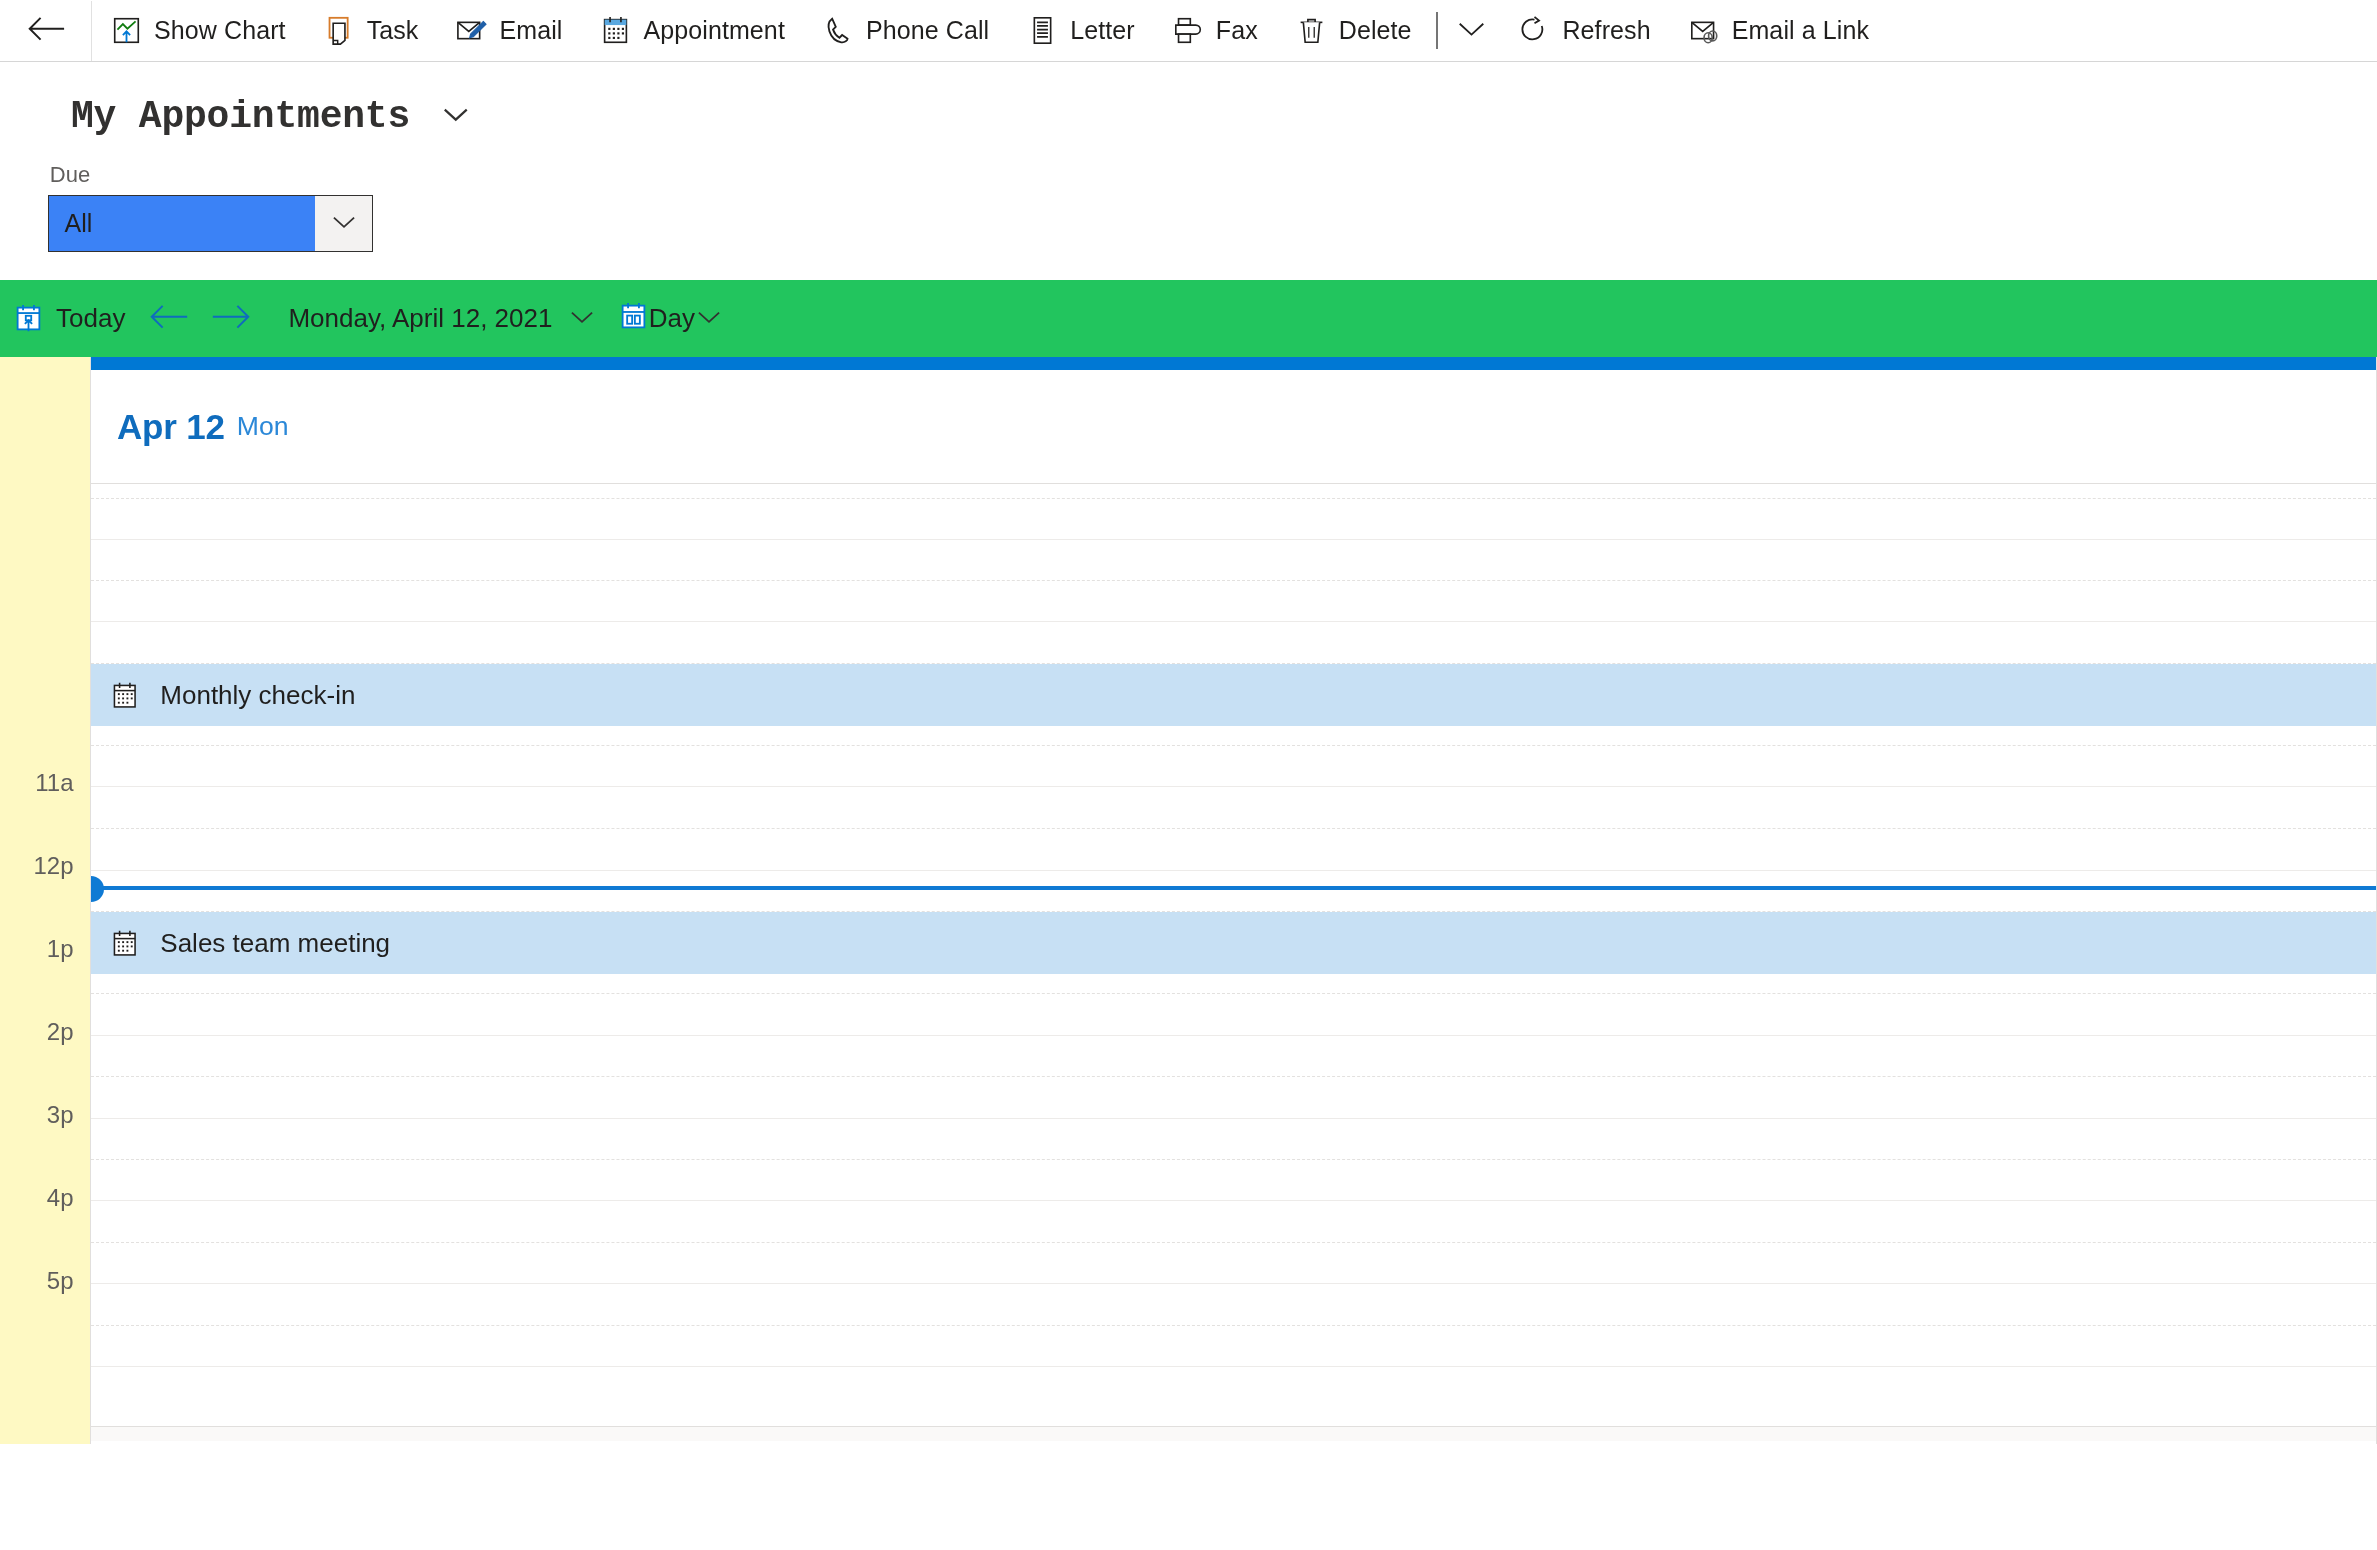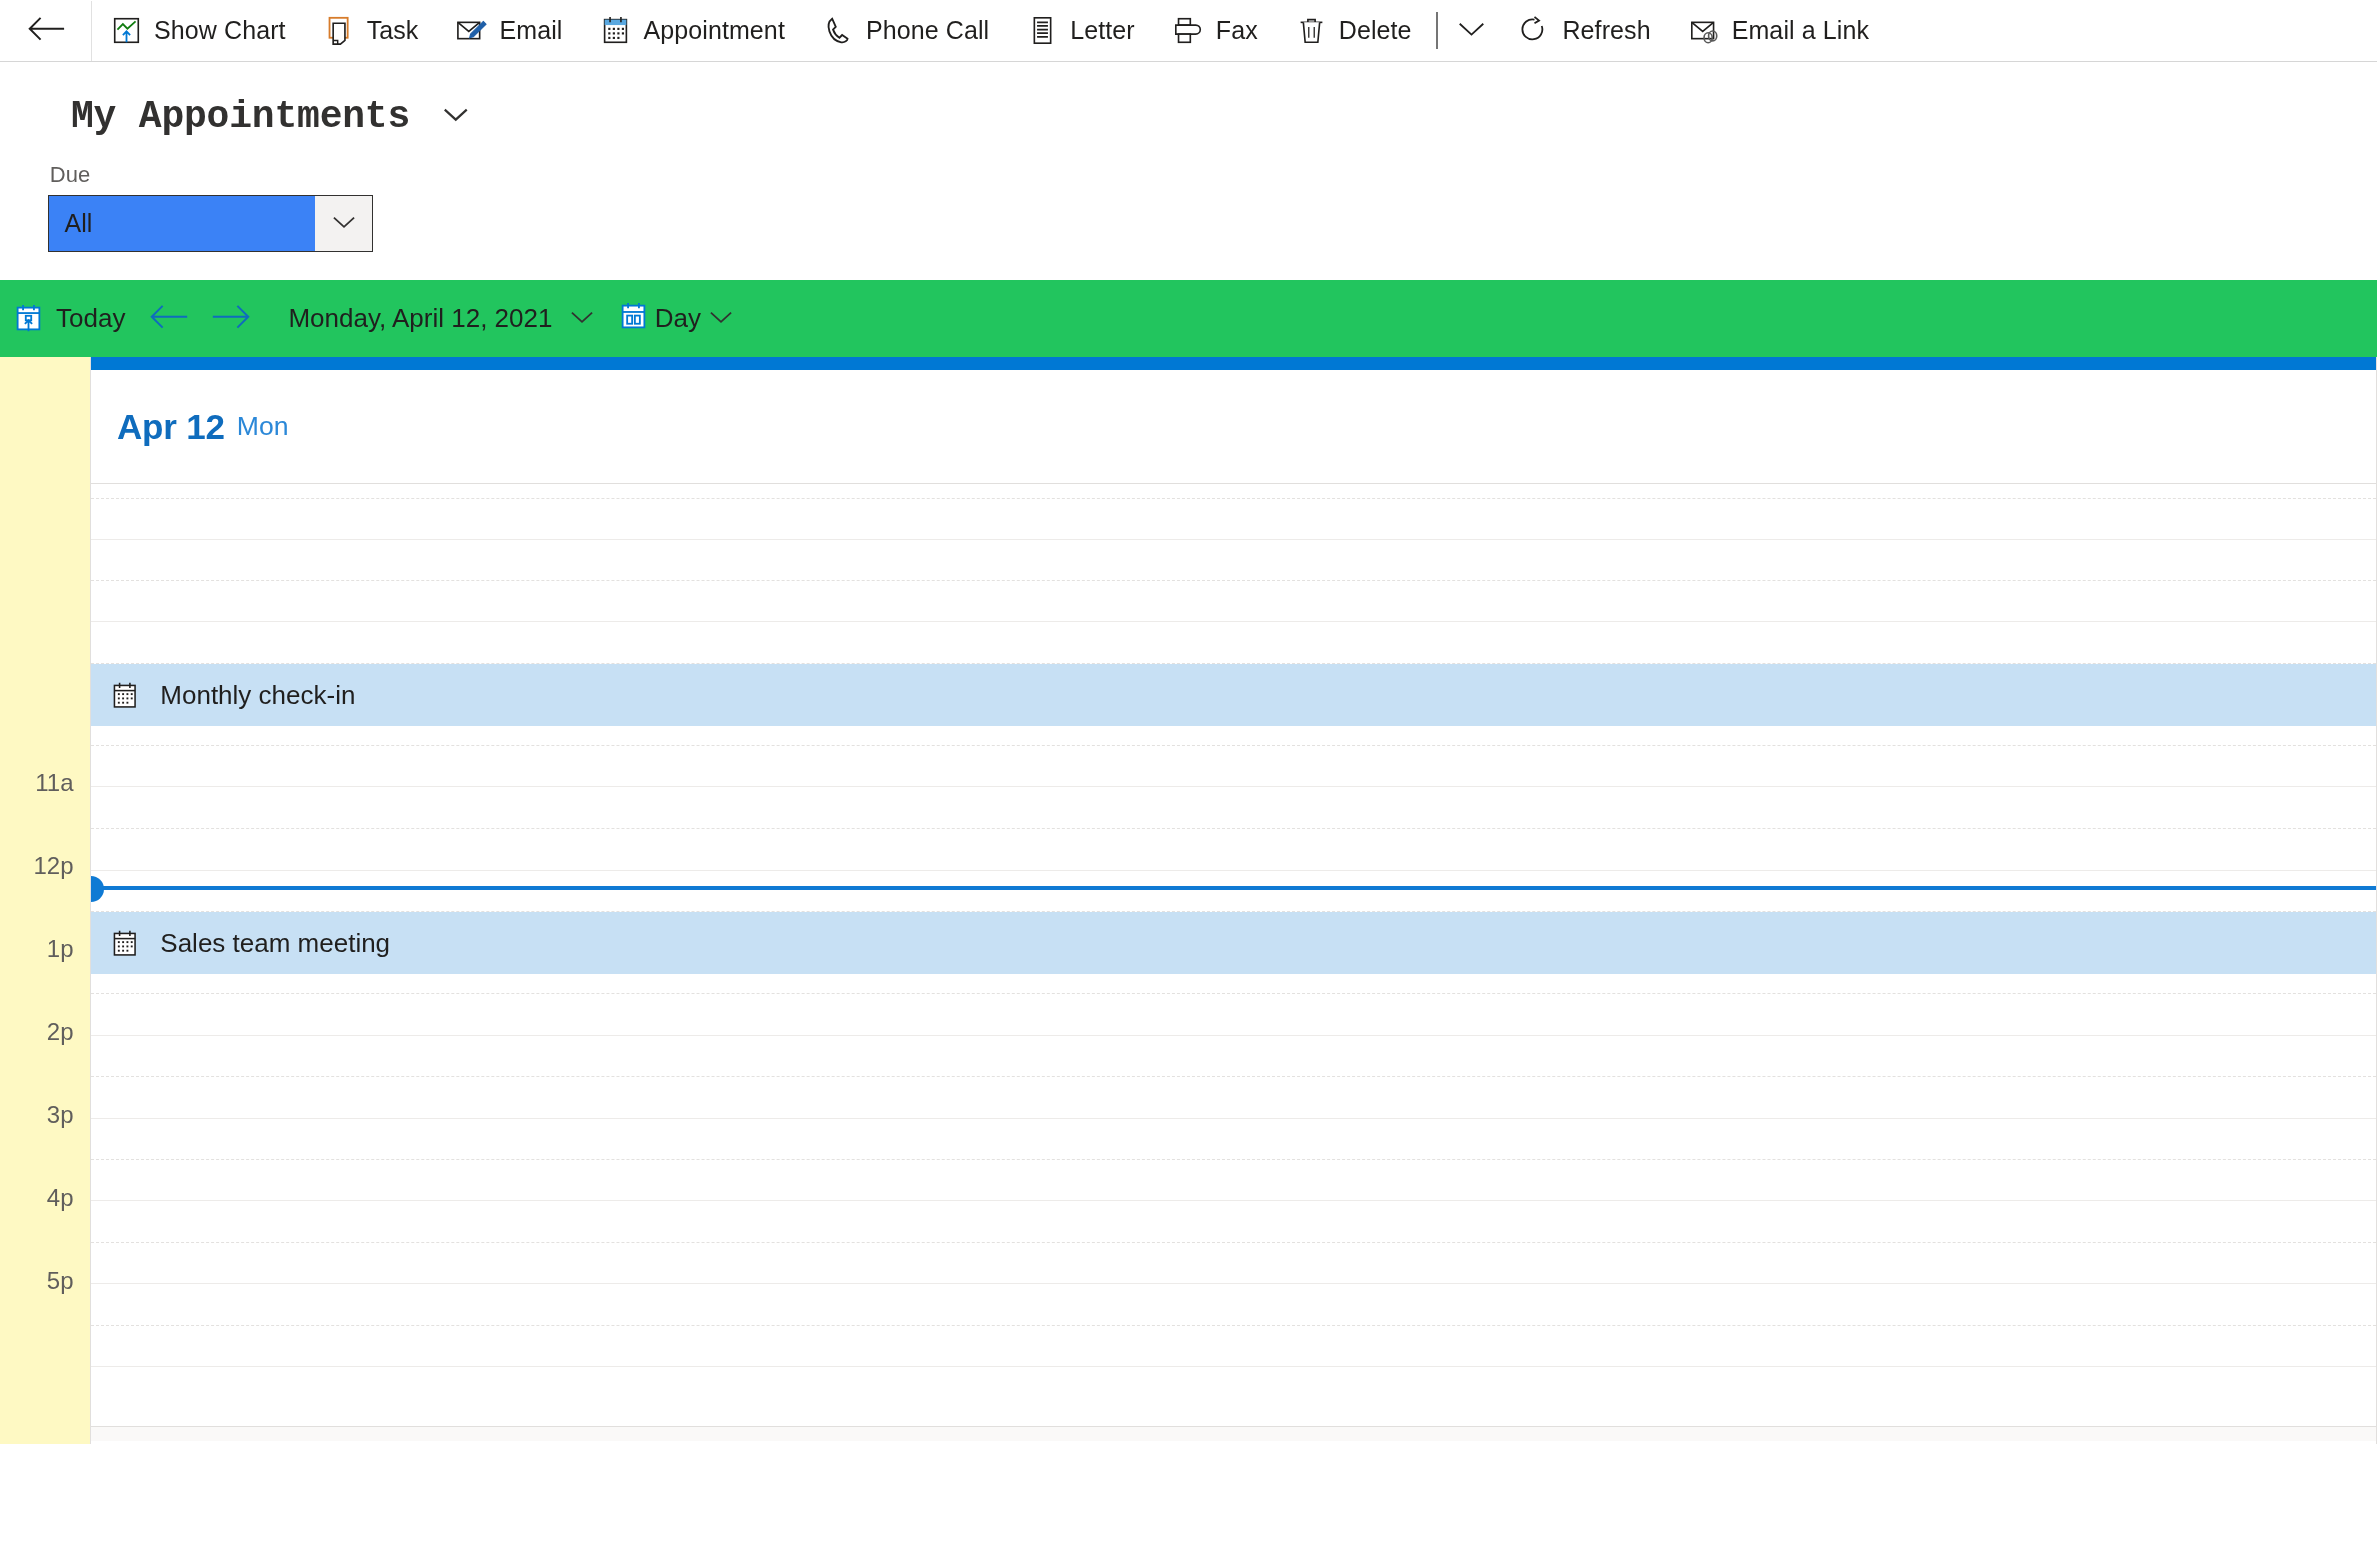--- a/index.html
+++ b/index.html
@@ -159,21 +159,21 @@
   .ct-date {
     display: flex; align-items: center; gap: 16.5px;
     padding: 0 9.2px 0 26px;
     height: 77px;
   }
   .ct-date .ct-date-text {
     font-size: 26px;
     color: #201f1e;
   }
   .ct-view {
-    display: flex; align-items: center; gap: 7px;
+    display: flex; align-items: center; gap: 1px;
     padding: 0 9.2px 0 14.7px;
     height: 77px;
   }
   .ct-view .ct-view-text { font-size: 26px; color: #201f1e; }
 
   
   .cal-body {
     position: relative;
     height: 1087px;
     display: flex;

